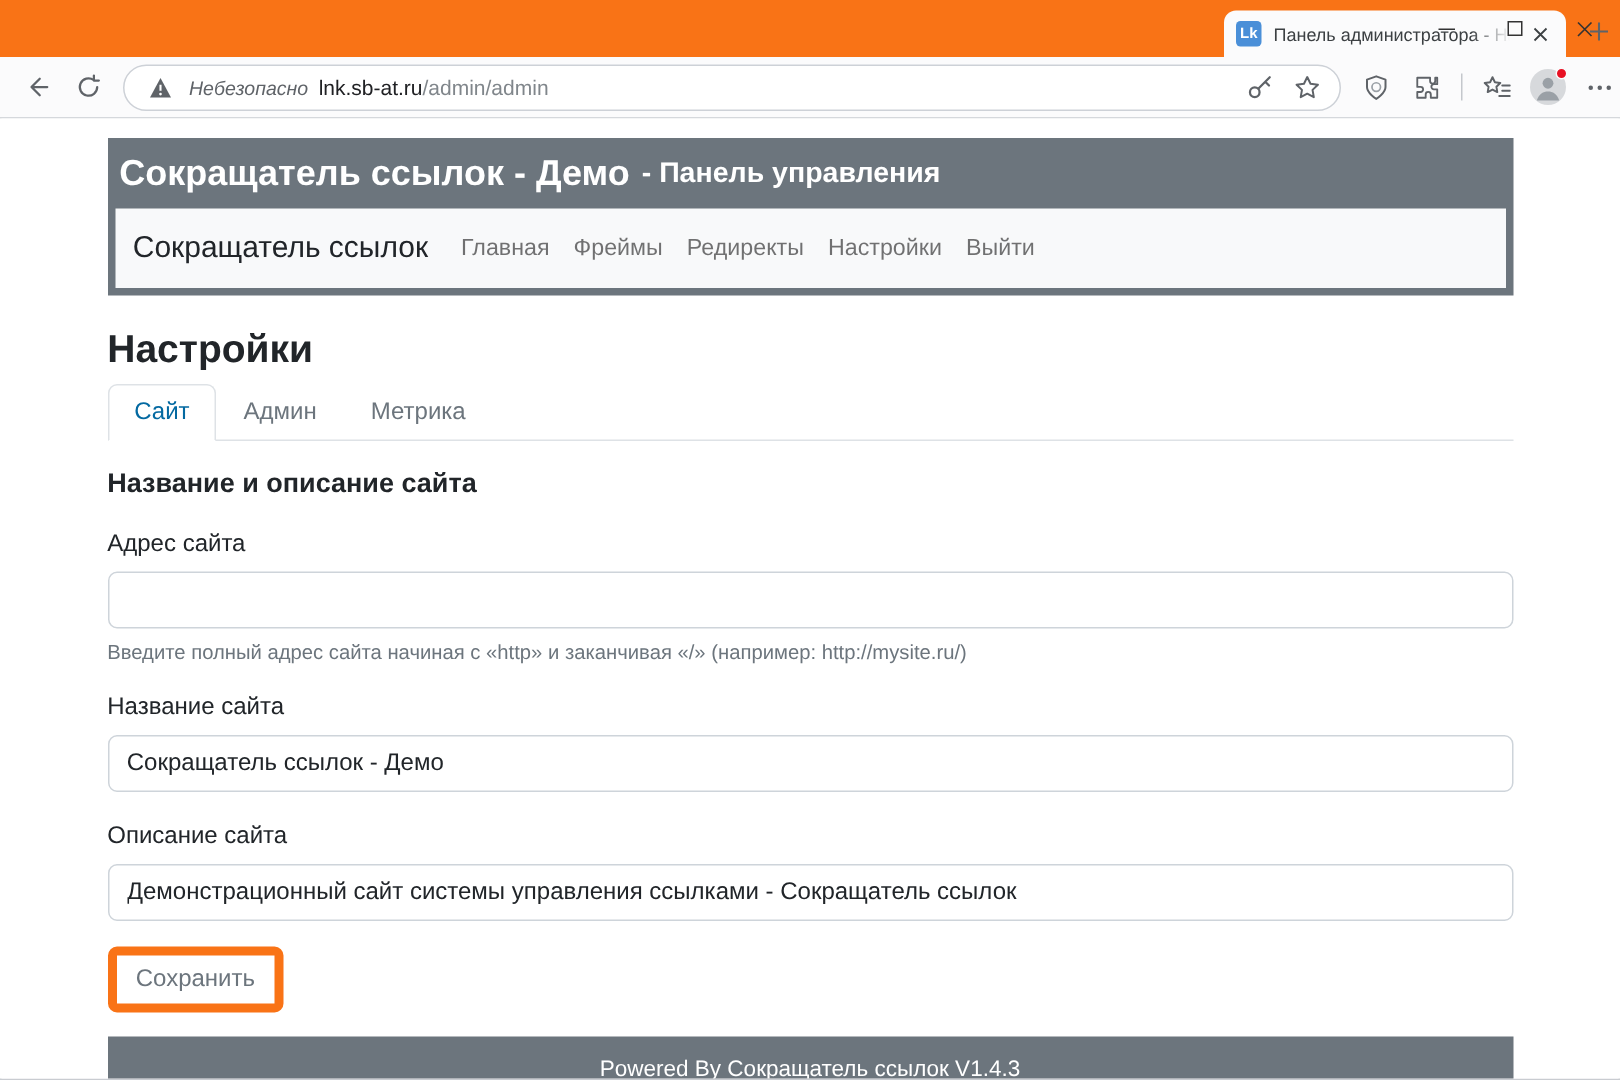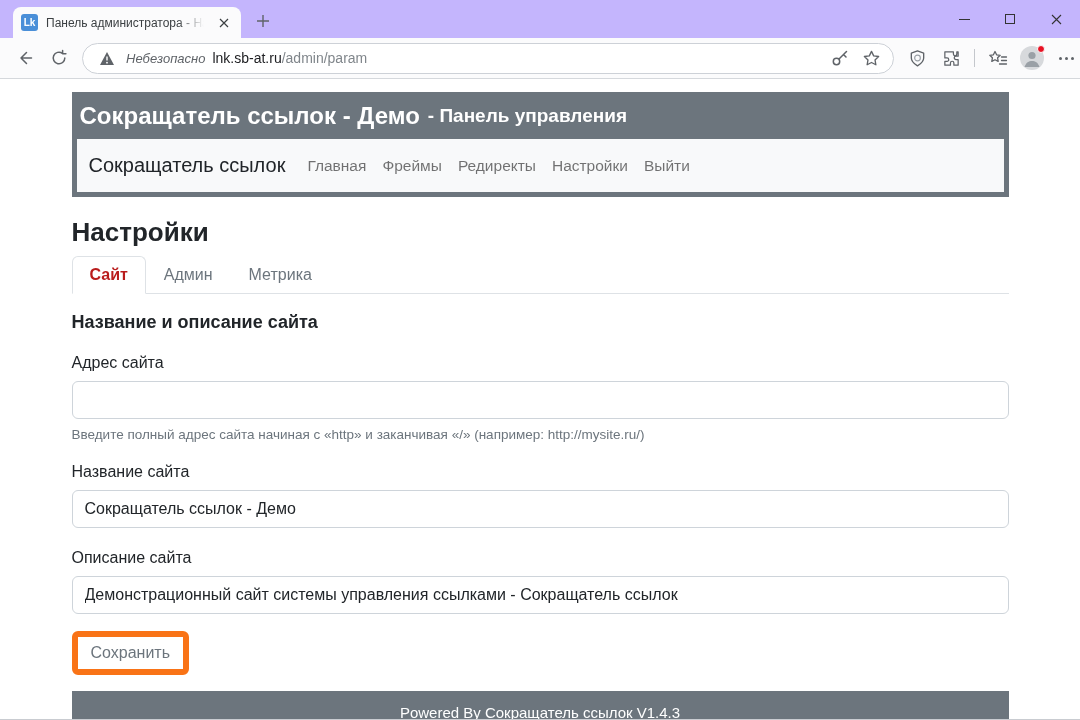--- a/index.html
+++ b/index.html
@@ -5,21 +5,21 @@
   * { box-sizing: border-box; margin: 0; padding: 0; }
   html,body { width:1080px; height:720px; overflow:hidden; }
   body {
     font-family: "Liberation Sans", "DejaVu Sans", sans-serif;
     background:#fff;
   }
   .window { width:1080px; height:720px; position:relative; background:#fff;
             box-shadow: inset 0 0 0 1px #c9ccd1; }
 
   
-  .tabstrip { height:38px; background:#c4b5fd; position:relative; display:flex; align-items:flex-end; }
+  .tabstrip { height:38px; background:#f97316; position:relative; display:flex; align-items:flex-end;justify-content:flex-end; }
   .tab { width:228px; height:31px; background:#fbfbfc; border-radius:8px 8px 0 0;
          margin-left:13px; display:flex; align-items:center; padding:0 8px; gap:8px; }
   .favicon { width:17px; height:17px; background:#4a8fd8; border-radius:3px; color:#fff;
              font-size:10px; font-weight:bold; display:flex; align-items:center; justify-content:center;
              flex:0 0 auto; }
   .tab-title { flex:1; font-size:12px; color:#3c4043; white-space:nowrap; overflow:hidden;
                -webkit-mask-image: linear-gradient(90deg,#000 82%,transparent 98%);
                mask-image: linear-gradient(90deg,#000 82%,transparent 98%); }
   .tab-close { flex:0 0 auto; display:flex; align-items:center; justify-content:center;
                width:18px; height:18px; border-radius:4px; }
@@ -59,22 +59,22 @@
   .navbar { background:#f8f9fa; margin:0 5px; height:53px; display:flex; align-items:center; padding:0 12px; }
   .brand { font-size:20px; color:#212529; margin-right:14px; cursor:default; }
   .navlinks { display:flex; }
   .navlinks a { font-size:15.5px; color:rgba(0,0,0,.55); padding:0 8px; text-decoration:none; cursor:pointer; }
 
   h1.page-title { margin-top:20px; font-size:26px; font-weight:700; color:#212529; }
 
   .tabs { display:flex; margin-top:8px; border-bottom:1px solid #dee2e6; }
   .ptab { padding:9px 17px; font-size:16px; color:#6c757d; margin-bottom:-1px;
           border:1px solid transparent; cursor:pointer; }
-  .ptab.active { color:#b91c1c; background:#fff; border-color:#dee2e6 #dee2e6 #fff;
-                 border-radius:6px 6px 0 0;font-weight:bold; }
+  .ptab.active { color:#0369a1; background:#fff; border-color:#dee2e6 #dee2e6 #fff;
+                 border-radius:6px 6px 0 0; }
 
   h2.section-title { margin-top:18px; font-size:18px; font-weight:700; color:#212529; }
 
   .field-label { display:block; margin-top:21px; font-size:16px; color:#212529; }
   .text-input { display:block; width:100%; height:38px; margin-top:9px; padding:6px 12px;
                 font-size:16px; color:#212529; border:1px solid #ced4da; border-radius:6px;
                 background:#fff; font-family:inherit; outline:none; }
   .help-text { margin-top:8px; font-size:13.5px; color:#6c757d; }
 
   .save-btn { margin-top:17px; padding:7px 13px; font-size:16px; color:#6c757d;
@@ -133,21 +133,21 @@
     </span>
     <div class="addressbar">
       <span class="abicon">
         <svg width="16" height="15" viewBox="0 0 16 15">
             <path d="M8 1 L15 14 H1 Z" fill="#5f6368"></path>
             <path d="M8 5.5 V9.5" stroke="#fff" stroke-width="1.4"></path>
             <circle cx="8" cy="11.7" r="0.9" fill="#fff"></circle>
           </svg>
       </span>
       <span class="sec-label">Небезопасно</span>
-      <span class="url"><span class="host">lnk.sb-at.ru</span><span class="path">/admin/param</span></span>
+      <span class="url"><span class="host">lnk.sb-at.ru</span><span class="path">/admin/admin</span></span>
       <span class="abicon">
         <svg width="20" height="20" viewBox="0 0 20 20">
             <circle cx="6.5" cy="13.5" r="3.2" stroke="#5f6368" stroke-width="1.5" fill="none"></circle>
             <path d="M9 11 L16.5 3.5 M13.5 6.5 L16 9" stroke="#5f6368" stroke-width="1.5" fill="none" stroke-linecap="round"></path>
           </svg>
       </span>
       <span class="abicon">
         <svg width="19" height="19" viewBox="0 0 20 20">
             <path d="M10 2.5 L12.3 7.2 L17.5 7.9 L13.7 11.5 L14.6 16.6 L10 14.2 L5.4 16.6 L6.3 11.5 L2.5 7.9 L7.7 7.2 Z" stroke="#5f6368" stroke-width="1.4" fill="none" stroke-linejoin="round"></path>
           </svg>

